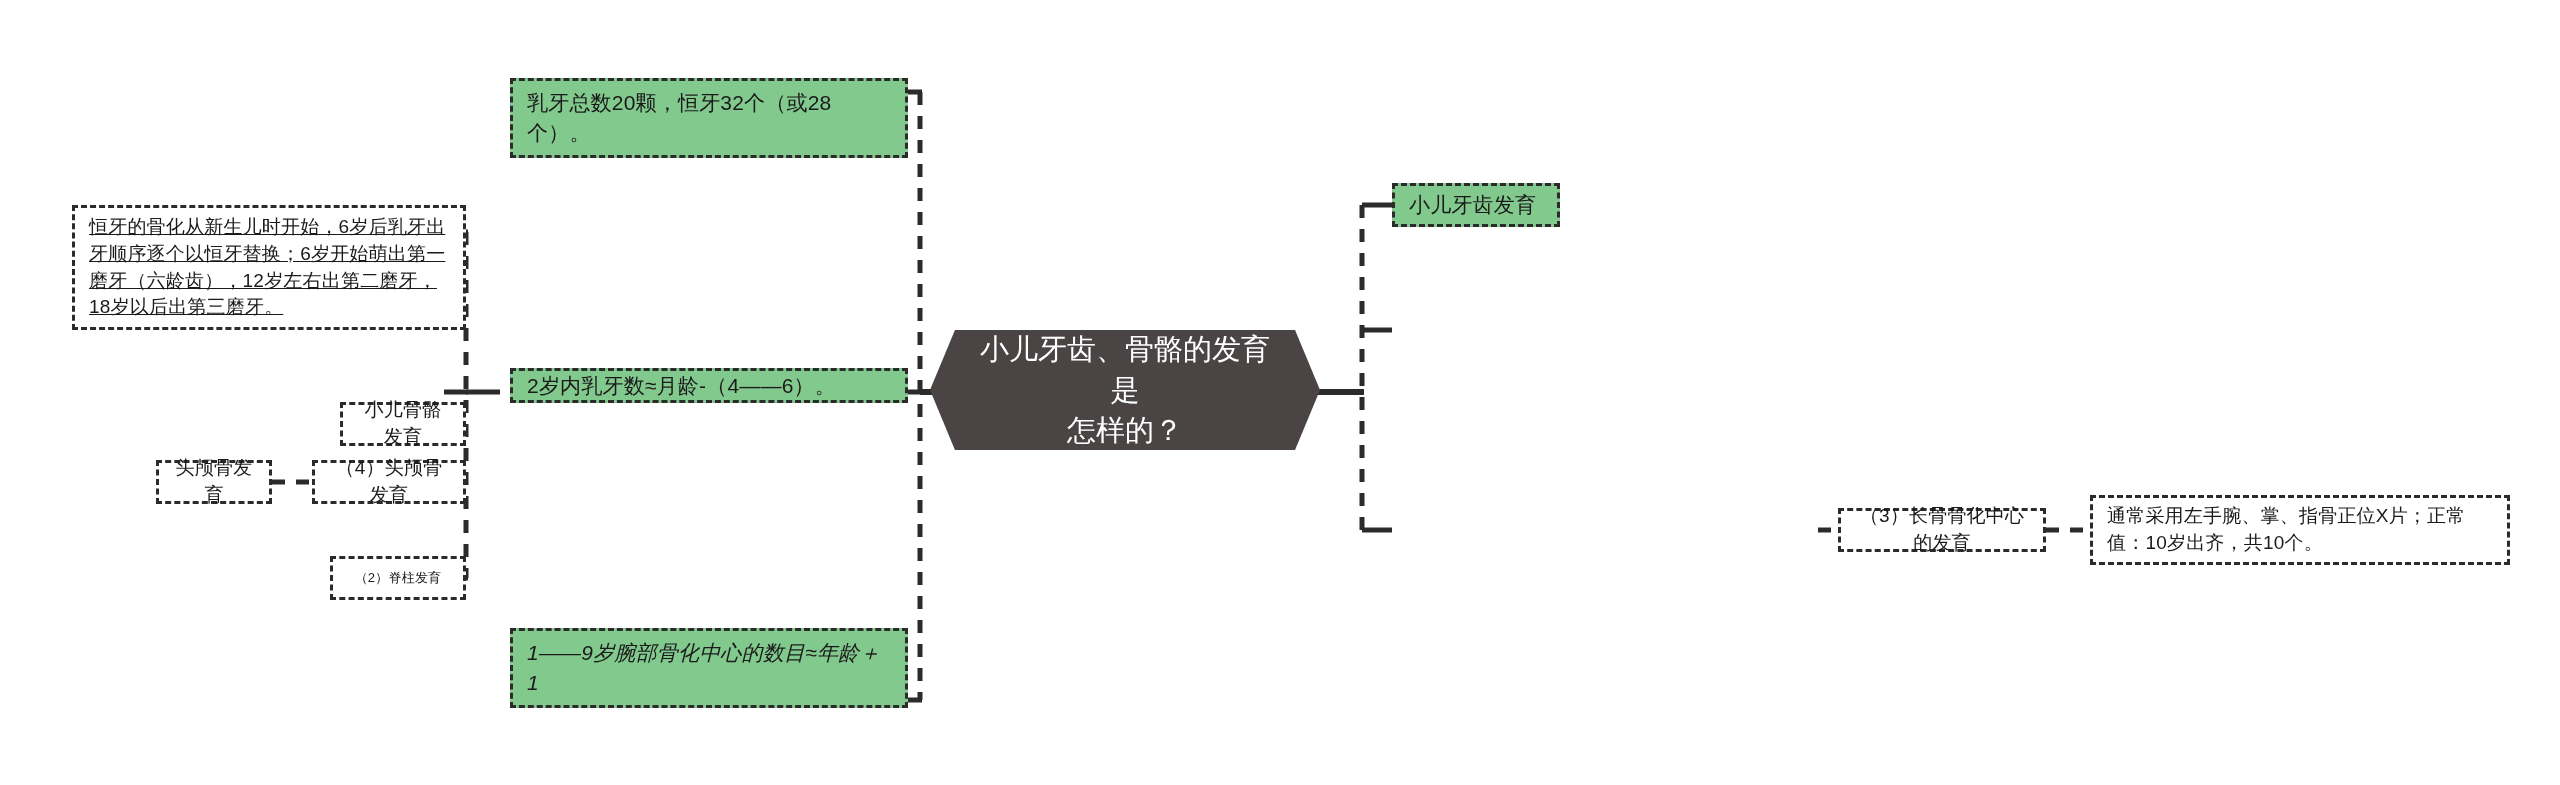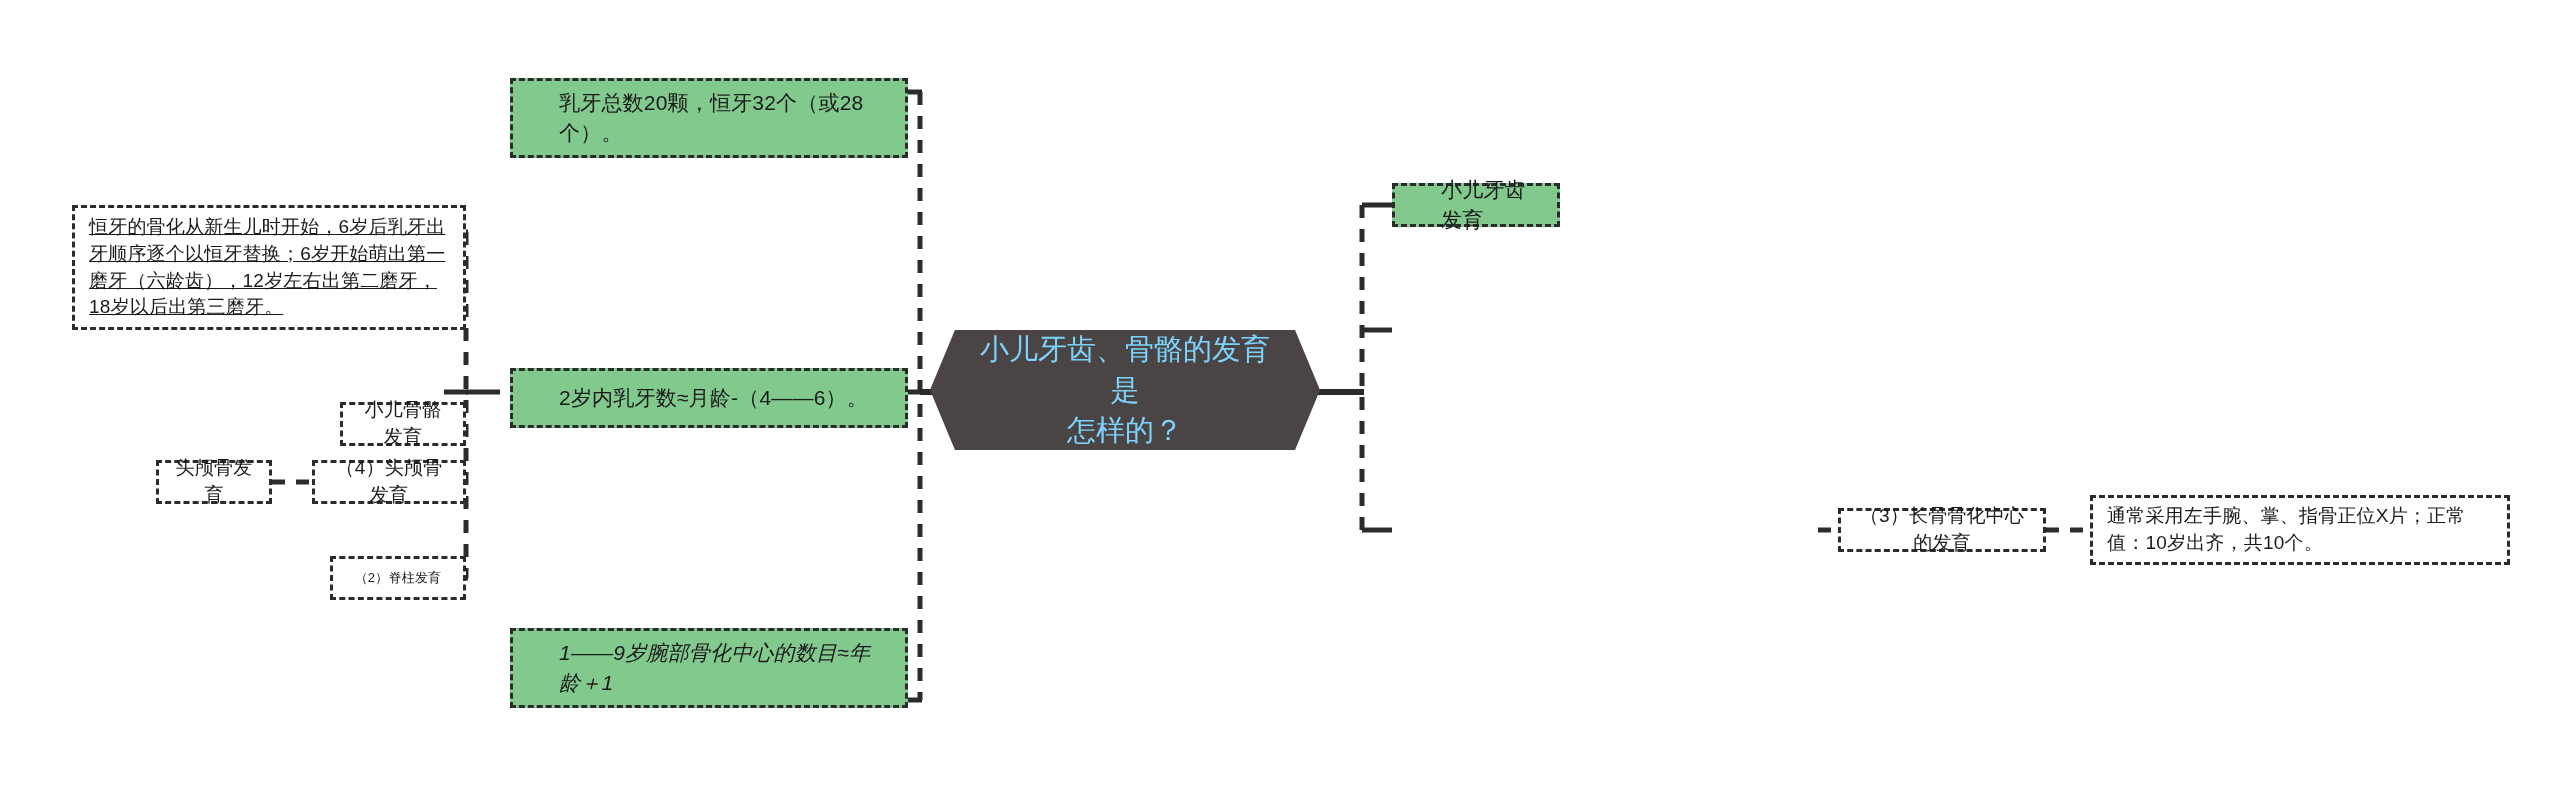--- a/index.html
+++ b/index.html
@@ -34,35 +34,34 @@
     letter-spacing: 0.2px;
   }
   .node .txt {
     display: block;
     width: 100%;
     padding: 0 14px;
     white-space: pre-wrap;
   }
   .green {
     background: #82c98e;
-    padding-left: 32px;
   }
   .plain {
     background: #ffffff;
   }
   .plain .txt { text-align: center; }
   
   #center-node {
     position: absolute;
     left: 930px;
     top: 330px;
     width: 390px;
     height: 120px;
     background: #4a4544;
-    color: #7dd3fc;
+    color: #ffffff;
     display: flex;
     align-items: center;
     justify-content: center;
     text-align: center;
     font-size: 29px;
     line-height: 1.4;
     clip-path: polygon(6.4% 0%, 93.6% 0%, 100% 50%, 93.6% 100%, 6.4% 100%, 0% 50%);
     padding: 0 40px;
   }
   #center-node .txt { white-space: pre-wrap; }
@@ -110,21 +109,21 @@
 
   <div id="center-node">
     <span class="txt">小儿牙齿、骨骼的发育是
 怎样的？</span>
   </div>
 
   <div class="node green" style="left:510px; top:78px; width:398px; height:80px; font-size:21px;">
     <span class="txt">乳牙总数20颗，恒牙32个（或28个）。</span>
   </div>
 
-  <div class="node green" style="left:510px; top:392px; width:398px; height:60px; transform:translateY(-24px); font-size:21px;">
+  <div class="node green" style="left:510px; top:392px; width:398px; height:35px; transform:translateY(-24px); font-size:21px;">
     <span class="txt">2岁内乳牙数≈月龄-（4——6）。</span>
   </div>
 
   <div class="node green" style="left:510px; top:628px; width:398px; height:80px; font-size:21px;font-style:italic;">
     <span class="txt">1——9岁腕部骨化中心的数目≈年龄＋1</span>
   </div>
 
   <div class="node plain" style="left:72px; top:205px; width:394px; height:125px; font-size:19px;">
     <span class="txt" style="text-align:left;text-decoration:underline;">恒牙的骨化从新生儿时开始，6岁后乳牙出牙顺序逐个以恒牙替换；6岁开始萌出第一磨牙（六龄齿），12岁左右出第二磨牙，18岁以后出第三磨牙。</span>
   </div>

